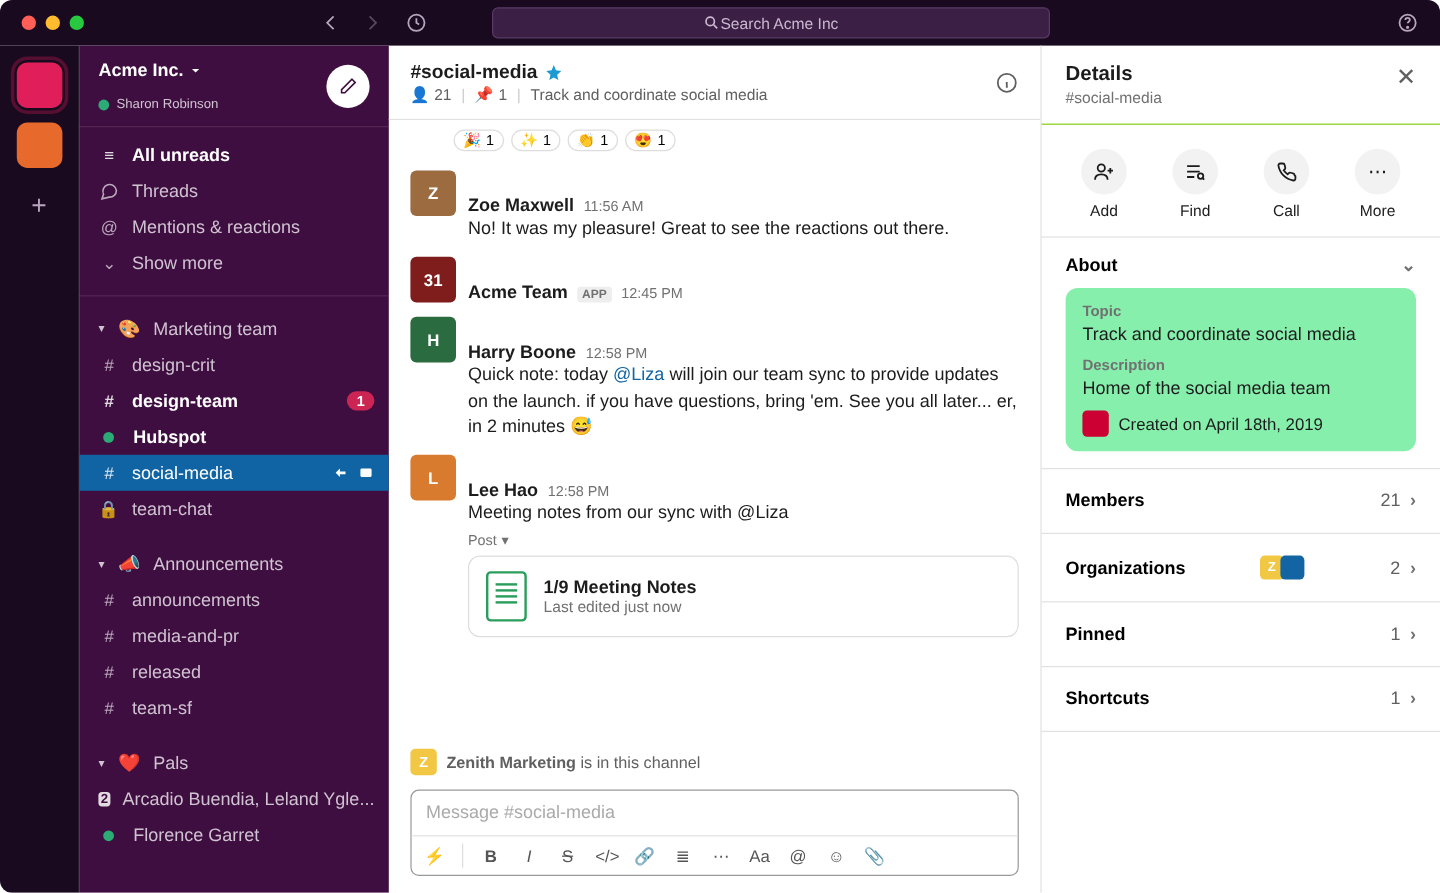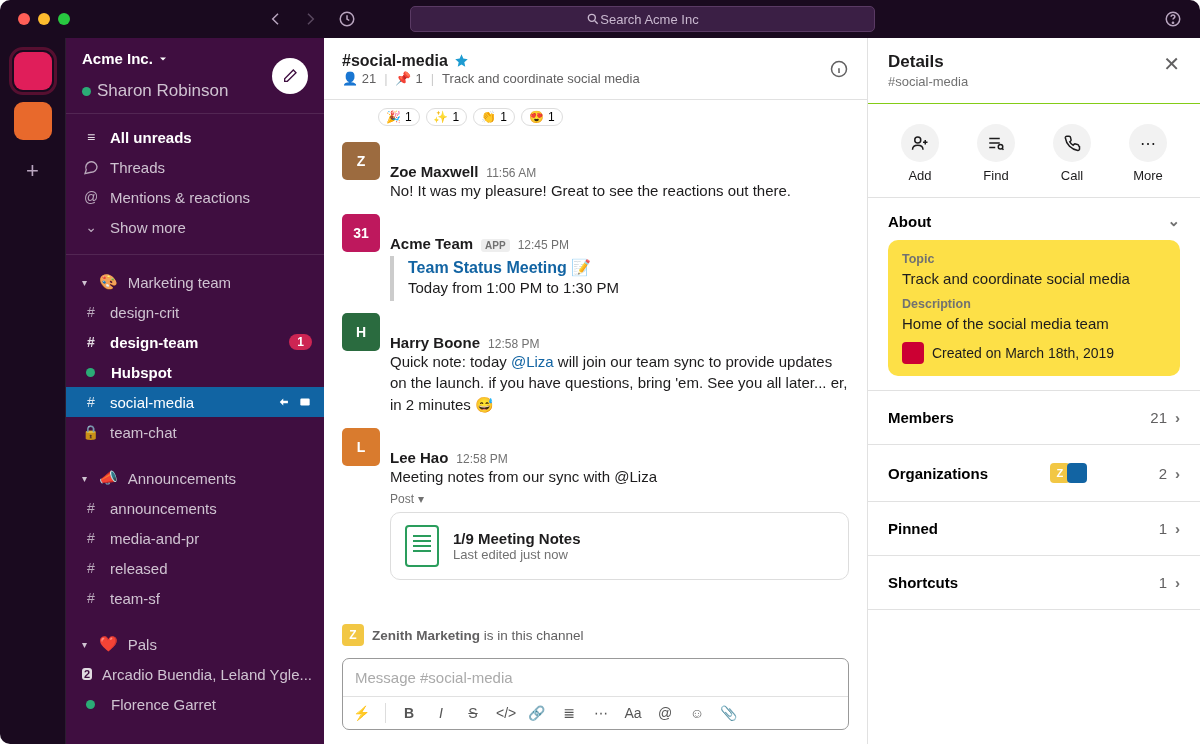--- a/index.html
+++ b/index.html
@@ -17,21 +17,21 @@
 .main { display: flex; height: calc(100% - 38px); }
 .rail { width: 66px; background: #1a0a1f; padding-top: 14px; display: flex; flex-direction: column; align-items: center; gap: 12px; border-right: 1px solid rgba(255,255,255,0.08);}
 .rail-item { width: 38px; height: 38px; border-radius: 9px; cursor: pointer; }
 .rail-item.active { background: #e01e5a; outline: 3px solid rgba(224,30,90,0.3); outline-offset: 2px; }
 .rail-item.orange { background: #e8692c; }
 .rail-add { width: 38px; height: 38px; display: flex; align-items: center; justify-content: center; color: #b9a5bf; cursor: pointer; font-size: 22px; }
 
 .sidebar { width: 258px; background: #3f0e40; color: #cfc3d1; display: flex; flex-direction: column; font-size: 15px; overflow: hidden; }
 .ws-header { padding: 12px 16px; border-bottom: 1px solid rgba(255,255,255,0.1); display: flex; align-items: center; }
 .ws-name { color: #fff; font-weight: 800; font-size: 15px; display:flex;align-items:center;gap:4px;}
-.ws-user { color: #cfc3d1; font-size: 17px; display:flex;align-items:center;gap:6px;margin-top:14px;}
+.ws-user { color: #cfc3d1; font-size: 11px; display:flex;align-items:center;gap:6px;margin-top:14px;}
 .ws-user::before{content:'';width:9px;height:9px;border-radius:50%;background:#2bac76;display:inline-block;}
 .compose { margin-left: auto; width: 36px; height: 36px; background: #fff; border-radius: 50%; display:flex;align-items:center;justify-content:center;color:#3f0e40;cursor:pointer;}
 .sb-section { padding: 8px 0; }
 .sb-row { height: 30px; display: flex; align-items: center; padding: 0 12px 0 16px; gap: 10px; cursor: pointer; white-space:nowrap;overflow:hidden;text-overflow:ellipsis;}
 .sb-row.bold { color: #fff; font-weight: 700; }
 .sb-row.head { font-weight: 500; color: #cfc3d1; }
 .sb-row.head .caret { font-size: 10px; margin-right: 2px; }
 .sb-row.active { background: #1164a3; color: #fff; }
 .sb-row .pre { width: 18px; text-align: center; font-size: 14px; opacity: .85;}
 .sb-row .badge { margin-left: auto; background: #cd2553; color: #fff; border-radius: 10px; font-size: 12px; padding: 1px 8px; font-weight:600;}
@@ -79,21 +79,21 @@
 .dt-title { font-weight: 800; font-size: 17px; color:#1d1c1d;}
 .dt-sub { font-size: 13px; color: #717171; margin-top:2px;}
 .dt-close { margin-left: auto; color: #616061; cursor: pointer; font-size: 20px; }
 .dt-actions { padding: 20px 14px 14px; display: flex; justify-content: space-around; border-bottom: 1px solid #e1e1e1; }
 .dt-act { display: flex; flex-direction: column; align-items: center; gap: 6px; cursor: pointer; }
 .dt-act .circ { width: 38px; height: 38px; border-radius: 50%; background: #f2f2f2; display:flex;align-items:center;justify-content:center;color:#1d1c1d;}
 .dt-act .lbl { font-size: 13px; color: #1d1c1d; }
 .dt-section { padding: 14px 20px; border-bottom: 1px solid #e1e1e1; }
 .dt-sec-head { font-weight: 800; font-size: 15px; display:flex;align-items:center;cursor:pointer;}
 .dt-sec-head .chev { margin-left: auto; color: #717171; }
-.dt-box { background: #fde047; border-radius: 10px; padding: 12px 14px; margin-top: 10px;}
+.dt-box { background: #86efac; border-radius: 10px; padding: 12px 14px; margin-top: 10px;}
 .dt-box .k{font-size:12.5px;color:#717171;font-weight:600;}
 .dt-box .v{font-size:15px;color:#1d1c1d;margin:4px 0 10px;}
 .dt-box .created{display:flex;align-items:center;gap:8px;font-size:14px;color:#1d1c1d;margin-top:4px;}
 .dt-box .created .av{width:22px;height:22px;border-radius:4px;background:#c03;}
 .dt-row { padding: 18px 20px; border-bottom: 1px solid #e1e1e1; display:flex;align-items:center;font-weight:800;font-size:15px;cursor:pointer;}
 .dt-row .cnt{margin-left:auto;margin-right:8px;font-weight:400;color:#616061;}
 .dt-row .chev{color:#717171;}
 .orgbadges{display:flex;gap:0;margin-left:auto;margin-right:10px;}
 .ob{width:20px;height:20px;border-radius:4px;color:#fff;font-size:11px;font-weight:800;display:flex;align-items:center;justify-content:center;}
 .ob.y{background:#f2c744;}.ob.b{background:#1264a3;margin-left:-3px;}
@@ -310,31 +310,27 @@
         <div class="msg-body">
           <div class="msg-head">
               <span class="msg-name">Zoe Maxwell</span>
               <span class="msg-time">11:56 AM</span>
             </div>
           <div class="msg-text">No! It was my pleasure! Great to see the reactions out there.</div>
         </div>
       </div>
 
       <div class="msg">
-        <div class="avatar" style="background:#be185d">31</div>
+        <div class="avatar" style="background:#7f1d1d">31</div>
         <div class="msg-body">
           <div class="msg-head">
               <span class="msg-name">Acme Team</span>
               <span class="app-badge">APP</span>
               <span class="msg-time">12:45 PM</span>
             </div>
-          <div class="eventblock">
-            <div><span class="et">Team Status Meeting</span> <span>📝</span></div>
-            <div class="msg-text">Today from 1:00 PM to 1:30 PM</div>
-          </div>
         </div>
       </div>
 
       <div class="msg">
         <div class="avatar" style="background:#2a6b3f">H</div>
         <div class="msg-body">
           <div class="msg-head">
               <span class="msg-name">Harry Boone</span>
               <span class="msg-time">12:58 PM</span>
             </div>
@@ -433,21 +429,21 @@
           <span>About</span>
           <span class="chev">⌄</span>
         </div>
       <div class="dt-box">
         <div class="k">Topic</div>
         <div class="v">Track and coordinate social media</div>
         <div class="k">Description</div>
         <div class="v">Home of the social media team</div>
         <div class="created">
             <div class="av"></div>
-            <span>Created on March 18th, 2019</span>
+            <span>Created on April 18th, 2019</span>
           </div>
       </div>
     </div>
     <div class="dt-row">
         <span>Members</span>
         <span class="cnt">21</span>
         <span class="chev">›</span>
       </div>
     <div class="dt-row">
         <span>Organizations</span>

